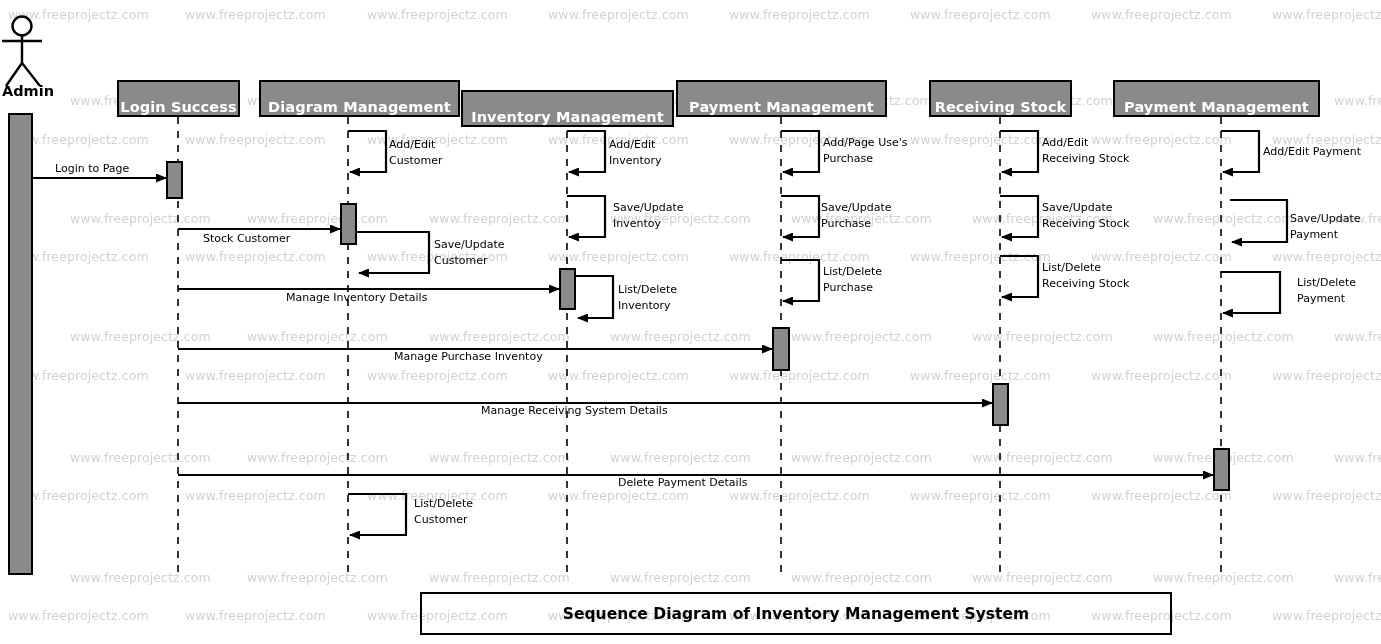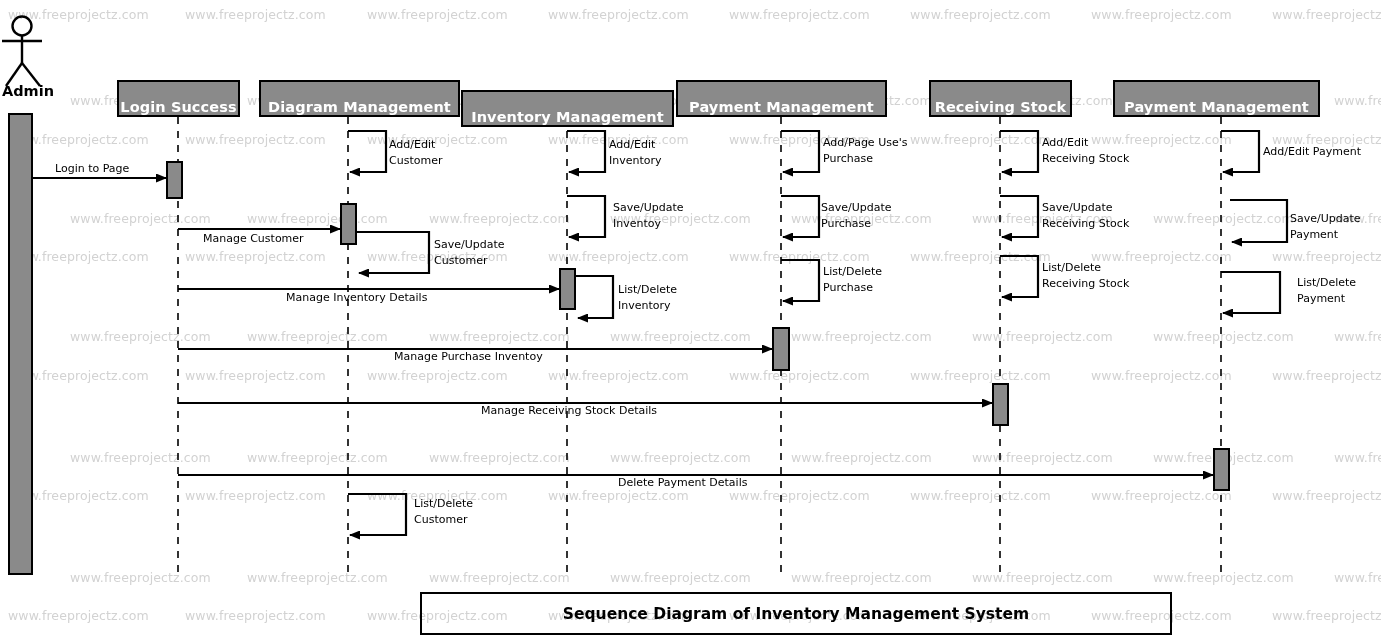--- a/index.html
+++ b/index.html
@@ -245,24 +245,24 @@
         <div class="activation" style="left: 8px; top: 113px; width: 25px; height: 462px;"></div>
         <div class="activation" style="left: 166px; top: 161px; width: 17px; height: 38px;"></div>
         <div class="activation" style="left: 340px; top: 203px; width: 17px; height: 42px;"></div>
         <div class="activation" style="left: 559px; top: 268px; width: 17px; height: 42px;"></div>
         <div class="activation" style="left: 772px; top: 327px; width: 18px; height: 44px;"></div>
         <div class="activation" style="left: 992px; top: 383px; width: 17px; height: 43px;"></div>
         <div class="activation" style="left: 1213px; top: 448px; width: 17px; height: 43px;"></div>
       </div>
     <div id="labels">
         <div class="msg" style="left: 55px; top: 161px;">Login to Page</div>
-        <div class="msg" style="left: 203px; top: 231px;">Manage Customer</div>
+        <div class="msg" style="left: 203px; top: 231px;">Stock Customer</div>
         <div class="msg" style="left: 286px; top: 290px;">Manage Inventory Details</div>
         <div class="msg" style="left: 394px; top: 349px;">Manage Purchase Inventoy</div>
-        <div class="msg" style="left: 481px; top: 403px;">Manage Receiving Stock Details</div>
+        <div class="msg" style="left: 481px; top: 403px;">Manage Receiving System Details</div>
         <div class="msg" style="left: 618px; top: 475px;">Delete Payment Details</div>
         <div class="msg" style="left: 389px; top: 137px;">Add/Edit
 Customer</div>
         <div class="msg" style="left: 434px; top: 237px;">Save/Update
 Customer</div>
         <div class="msg" style="left: 414px; top: 496px;">List/Delete
 Customer</div>
         <div class="msg" style="left: 609px; top: 137px;">Add/Edit
 Inventory</div>
         <div class="msg" style="left: 613px; top: 200px;">Save/Update

